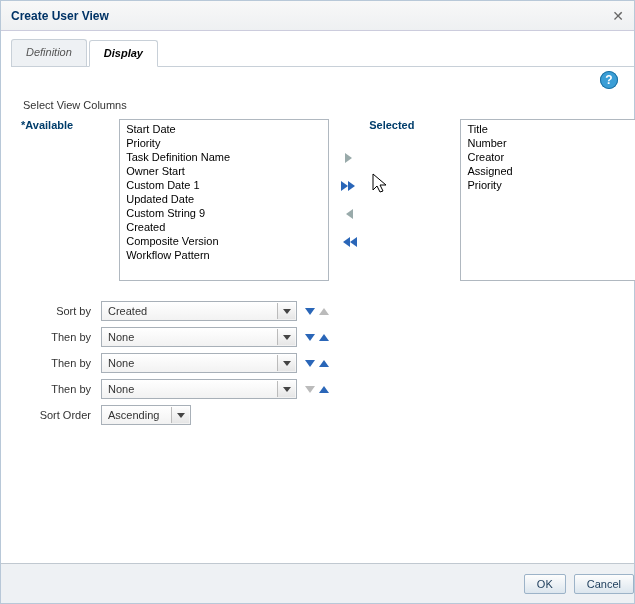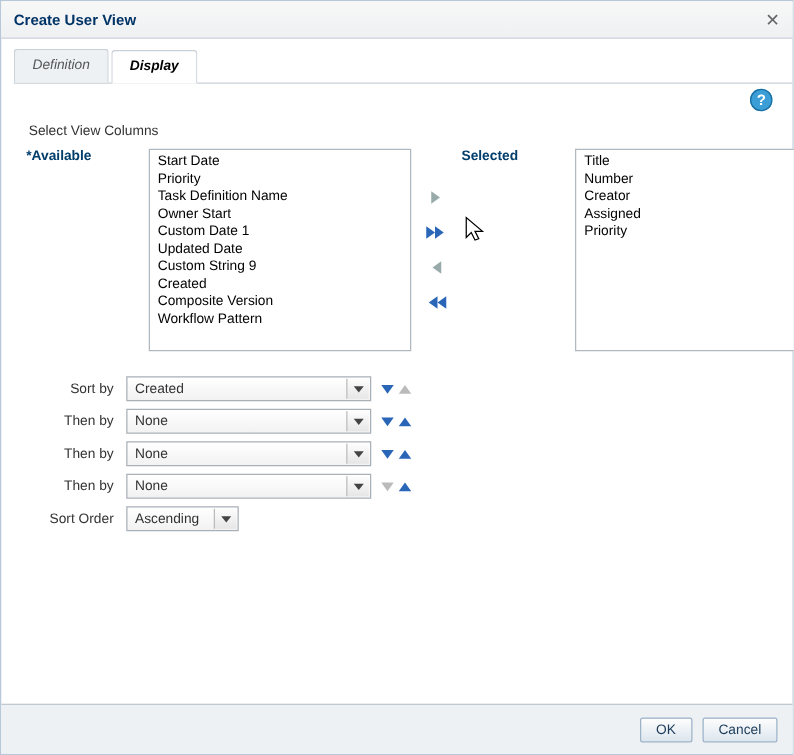--- a/index.html
+++ b/index.html
@@ -33,21 +33,21 @@
 .sortsel { width: 196px; height: 20px; border: 1px solid #a8b0b8; background: linear-gradient(#fff,#f2f2f2); padding: 0 20px 0 6px; display: flex; align-items: center; position: relative; cursor: pointer; }
 .sortsel::after { content: ""; position: absolute; right: 5px; top: 7px; border-left: 4px solid transparent; border-right: 4px solid transparent; border-top: 5px solid #444; }
 .sortsel.small { width: 90px; }
 .sortsel.small::after { right: 5px; }
 .sortsel .droparrowbox { position:absolute; right:1px; top:1px; bottom:1px; width:18px; border-left:1px solid #bbb; background:linear-gradient(#fdfdfd,#e6e6e6);}
 .arrows { display: flex; margin-left: 8px; gap: 4px; }
 .arrow-down { width: 0; height: 0; border-left: 5px solid transparent; border-right: 5px solid transparent; border-top: 7px solid #2a66b8; cursor: pointer; }
 .arrow-up { width: 0; height: 0; border-left: 5px solid transparent; border-right: 5px solid transparent; border-bottom: 7px solid #2a66b8; cursor: pointer; }
 .arrow-up.dis { border-bottom-color: #bbb; }
 .arrow-down.dis { border-top-color: #bbb; }
-.footer { position: absolute; bottom: 0; left: 0; right: 0; height: 40px; background: #eef1f4; border-top: 1px solid #c0c8d0; display: flex; justify-content: flex-end; align-items: center; padding: 0 12px; gap: 8px; }
+.footer { position: absolute; bottom: 0; left: 0; right: 0; height: 40px; background: #eef1f4; border-top: 1px solid #c0c8d0; display: flex; justify-content: flex-end; align-items: center; padding: 0 0; gap: 8px; }
 .btn { padding: 3px 12px; border: 1px solid #9cb3c8; background: linear-gradient(#fdfdfd,#dce6ee); border-radius: 2px; cursor: pointer; font-size: 11px; color: #1c3c5a; }
 .cursor-fake { position: absolute; left: 370px; top: 105px; pointer-events: none; }
 </style>
 </head>
 <body>
 
 <div class="dialog">
   <div class="titlebar">
     <span class="title">Create User View</span>
     <span class="close">✕</span>

